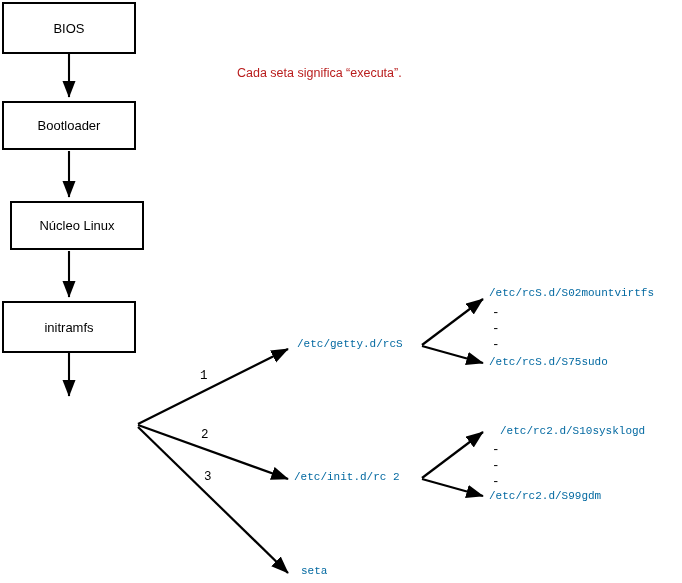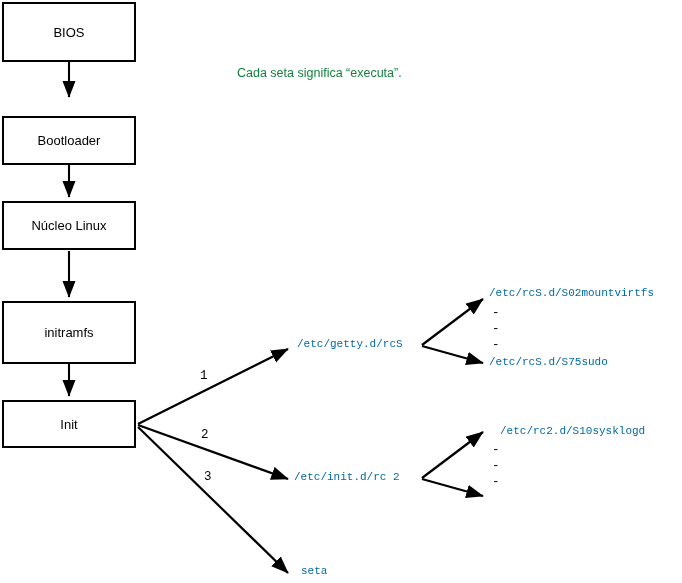--- a/index.html
+++ b/index.html
@@ -36,21 +36,21 @@
     line-height: 1;
   }
   .box-label {
     display: block;
     white-space: nowrap;
   }
   .anno {
     position: absolute;
     font-family: "Liberation Sans", sans-serif;
     font-size: 12.5px;
-    color: #15803d;
+    color: #b91c1c;
     white-space: nowrap;
     line-height: 1;
   }
   .mono-label {
     position: absolute;
     font-family: "Liberation Mono", monospace;
     font-size: 11px;
     color: #0369a1;
     white-space: nowrap;
     line-height: 1;
@@ -100,39 +100,36 @@
       <line x1="422" y1="345" x2="483" y2="299"></line>
       <line x1="422" y1="346" x2="483" y2="363"></line>
     </g>
 
     <g stroke="#000000" stroke-width="2.2" fill="none" marker-end="url(#arrowhead)">
       <line x1="422" y1="478" x2="483" y2="432"></line>
       <line x1="422" y1="479" x2="483" y2="496"></line>
     </g>
   </svg>
 
-  <div class="box" style="left:2px; top:2px; width:134px; height:60px;">
+  <div class="box" style="left:2px; top:2px; width:134px; height:52px;">
     <span class="box-label">BIOS</span>
   </div>
 
-  <div class="box" style="left:2px; top:101px; width:134px; height:49px;margin-top:15px;">
+  <div class="box" style="left:2px; top:101px; width:134px; height:49px;">
     <span class="box-label">Bootloader</span>
   </div>
 
-  <div class="box" style="left:2px; top:201px; width:134px; height:49px;">
+  <div class="box" style="left:10px; top:201px; width:134px; height:49px;">
     <span class="box-label">Núcleo Linux</span>
   </div>
 
-  <div class="box" style="left:2px; top:301px; width:134px; height:63px;">
+  <div class="box" style="left:2px; top:301px; width:134px; height:52px;">
     <span class="box-label">initramfs</span>
   </div>
 
-  <div class="box" style="left:2px; top:400px; width:134px; height:48px;">
-    <span class="box-label">Init</span>
-  </div>
 
   <div class="anno" style="left:237px; top:67px;">Cada seta significa “executa”.</div>
 
   <div class="edge-num" style="left:200px; top:370px;">1</div>
   <div class="edge-num" style="left:201px; top:429px;">2</div>
   <div class="edge-num" style="left:204px; top:471px;">3</div>
 
   <div class="mono-label" style="left:297px; top:339px;">/etc/getty.d/rcS</div>
 
   <div class="mono-label" style="left:294px; top:472px;">/etc/init.d/rc 2</div>
@@ -142,14 +139,15 @@
   <div class="mono-label" style="left:489px; top:288px;">/etc/rcS.d/S02mountvirtfs</div>
   <div class="ellipsis-dash" style="left:492px; top:307px;">-</div>
   <div class="ellipsis-dash" style="left:492px; top:323px;">-</div>
   <div class="ellipsis-dash" style="left:492px; top:339px;">-</div>
   <div class="mono-label" style="left:489px; top:357px;text-align:right;">/etc/rcS.d/S75sudo</div>
 
   <div class="mono-label" style="left:489px; top:426px;margin-left:11px;">/etc/rc2.d/S10sysklogd</div>
   <div class="ellipsis-dash" style="left:492px; top:444px;">-</div>
   <div class="ellipsis-dash" style="left:492px; top:460px;">-</div>
   <div class="ellipsis-dash" style="left:492px; top:476px;">-</div>
+  <div class="mono-label" style="left:489px; top:491px;">/etc/rc2.d/S99gdm</div>
 
 </div>
 
 </body></html>

